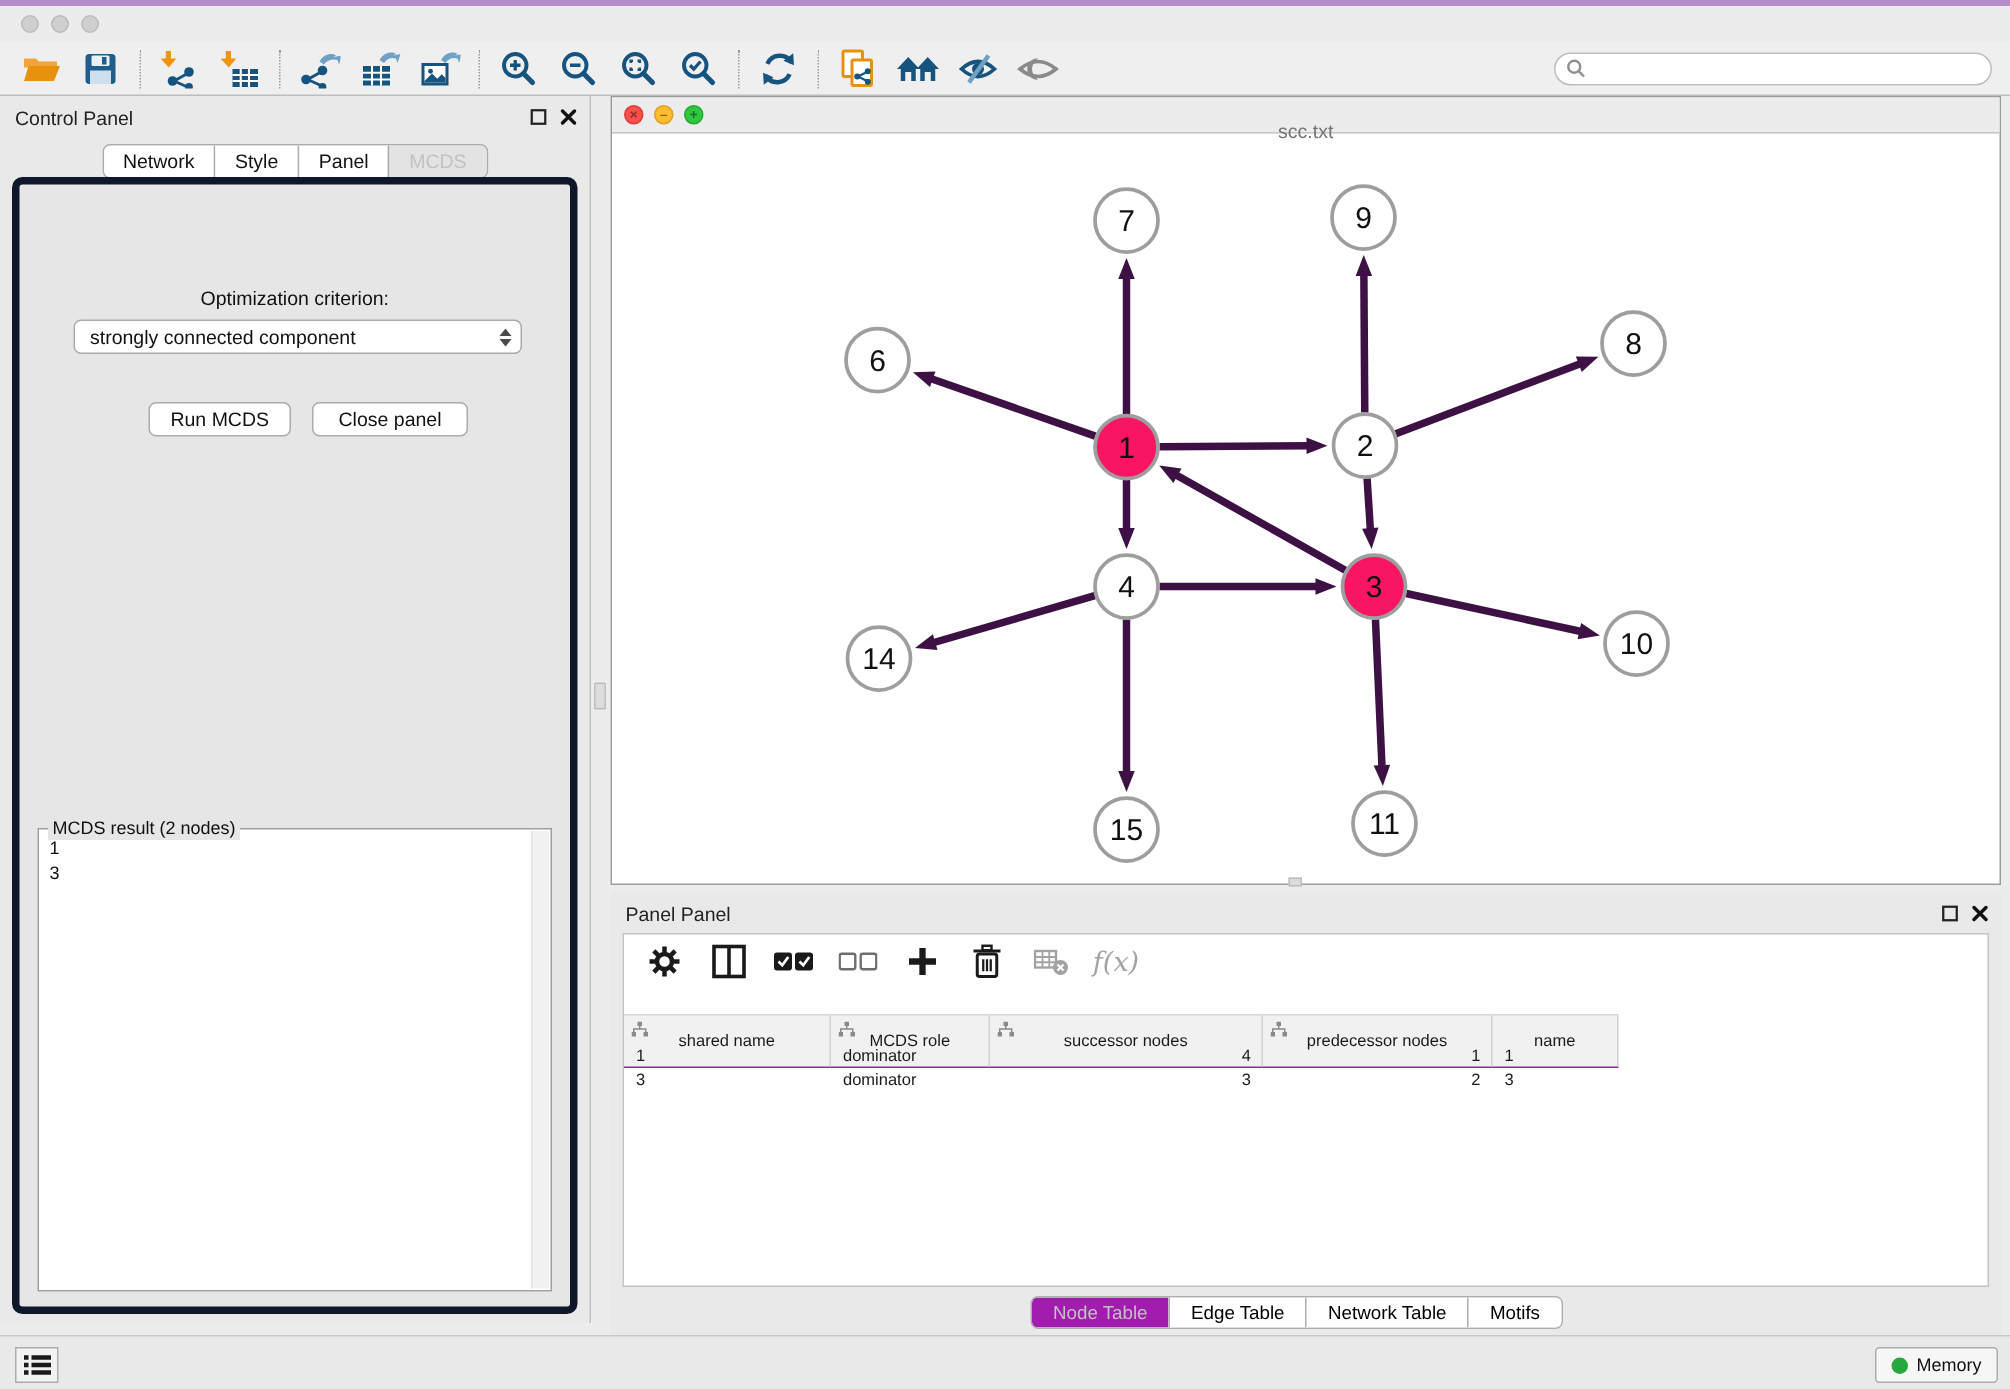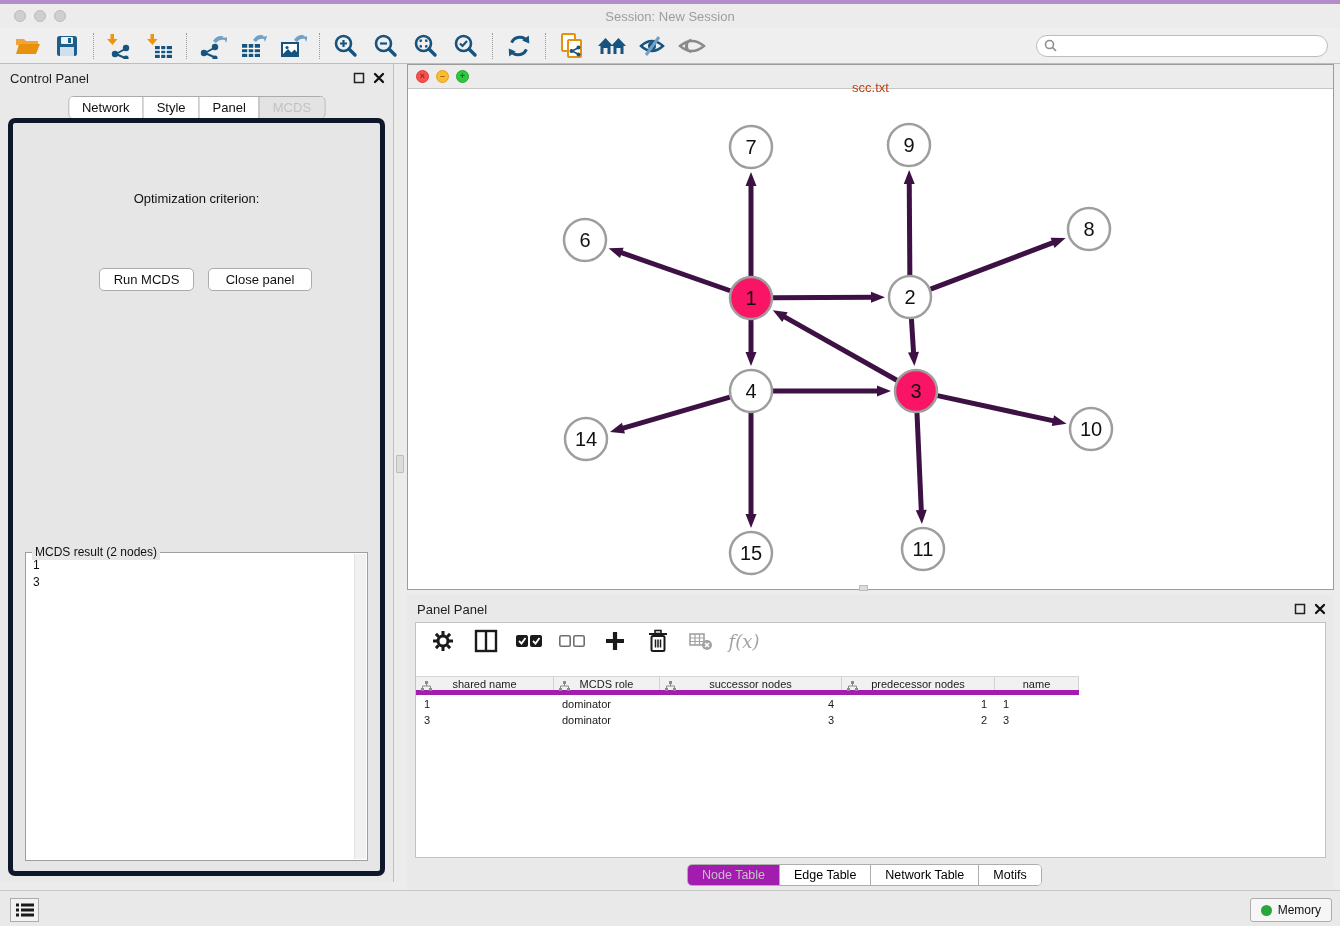--- a/index.html
+++ b/index.html
@@ -49,31 +49,31 @@
   #v-divider .handle { position:absolute; left:2px; top:391px; width:8px; height:18px; background:#DCDCDC; border:1px solid #BDBDBD; border-radius:1px; }
 
   
   #net-window { left:407px; top:64px; width:927px; height:526px; background:#FFF; border:1px solid #9C9C9C; }
   #net-titlebar { position:absolute; left:0; top:0; right:0; height:24px; background:#ECECEC; border-bottom:1px solid #C6C6C6; display:flex; align-items:center; }
   .traffic { width:13px; height:13px; border-radius:50%; margin-left:7px; display:flex; align-items:center; justify-content:center; font-size:9px; font-weight:bold; color:rgba(0,0,0,.45); line-height:1; }
   .traffic:first-child { margin-left:8px; }
   .t-red { background:#F9504C; border:1px solid #DF3B38; }
   .t-yellow { background:#FDBC2E; border:1px solid #DFA023; }
   .t-green { background:#2FC840; border:1px solid #23A830; }
-  #net-title { position:absolute; left:0; right:0; text-align:center; font-size:13px; color:#c2410c;margin-top:21px; }
+  #net-title { position:absolute; left:0; right:0; text-align:center; font-size:13px; color:#737373;margin-top:21px; }
   #graph-svg { position:absolute; left:0; top:24px; }
   #net-bottom-handle { position:absolute; left:451px; bottom:-2px; width:9px; height:6px; background:#DCDCDC; border:1px solid #BDBDBD; }
 
   
   #table-panel { left:407px; top:595px; width:927px; height:295px; background:#E9E9E9; }
   #tp-box { position:absolute; left:8px; top:27px; width:911px; height:236px; background:#FFF; border:1px solid #C3C3C3; }
   #tp-toolbar { position:absolute; left:0; top:0; right:0; height:36px; display:flex; align-items:center; padding-left:14px; gap:17px; }
   .tpicon { width:26px; height:26px; display:flex; align-items:center; justify-content:center; }
   .fx { font-family:"DejaVu Serif",serif; font-style:italic; font-size:18px; color:#A3A3A3; }
-  #tp-header { position:absolute; left:0; top:53px; height:19px; display:flex; background:#F1F1F1; border-top:1px solid #D6D6D6; border-bottom:5px solid #a21caf; }
+  #tp-header { position:absolute; left:0; top:53px; height:36px; display:flex; background:#F1F1F1; border-top:1px solid #D6D6D6; border-bottom:1px solid #a21caf; }
   .th { position:relative; border-right:1px solid #D2D2D2; display:flex; align-items:center; justify-content:center; font-size:11px; color:#1A1A1A; }
   .th .attr { position:absolute; left:5px; top:4px; }
   .tr { position:absolute; left:0; height:16px; display:flex; }
   .td { font-size:11px; color:#1A1A1A; line-height:16px; padding:0 8px; white-space:nowrap; overflow:hidden; }
   #tp-tabs { position:absolute; left:280px; top:269px; }
   .seg-b { display:inline-flex; border:1px solid #ADADAD; border-radius:5px; background:#FFF; overflow:hidden; }
   .seg-b .tab { padding:3px 14px; font-size:12.5px; color:#000000; background:#FFF; border-left:1px solid #ADADAD; cursor:default; }
   .seg-b .tab:first-child { border-left:none; }
   .seg-b .tab-current { background:#a21caf; color:#C2C2C2; }
 
@@ -84,21 +84,20 @@
   #memory-dot { width:11px; height:11px; border-radius:50%; background:#27A83C; }
 </style>
 </head>
 <body>
 
 <div id="top-strip" class="abs"></div>
 <div id="titlebar" class="abs">
   <div class="tl-dot"></div>
   <div class="tl-dot"></div>
   <div class="tl-dot"></div>
-  <div id="window-title">Session: New Session</div>
 </div>
 
 <div id="toolbar" class="abs">
   <div class="tb-group">
     <div class="tbicon">
         <svg width="27" height="26" viewBox="0 0 27 26">
           <path d="M2 6h8l2 2h12v4H2z" fill="#F2A43C"></path>
           <path d="M2 21l3-10h21l-4 10z" fill="#E8910C"></path>
         </svg>
       </div>
@@ -268,20 +267,27 @@
       </svg>
   </div>
   <div id="cp-tabs" class="seg">
       <span class="tab">Network</span>
       <span class="tab">Style</span>
       <span class="tab">Panel</span>
       <span class="tab tab-current">MCDS</span>
     </div>
   <div id="cp-box">
     <div id="opt-label">Optimization criterion:</div>
+    <div id="criterion-select">
+      <span>strongly connected component</span>
+      <span class="stepper">
+          <span class="up"></span>
+          <span class="down"></span>
+        </span>
+    </div>
     <div id="run-btn" class="mac-btn">Run MCDS</div>
     <div id="closepanel-btn" class="mac-btn">Close panel</div>
     <div id="result-box">
       <span id="result-legend">MCDS result (2 nodes)</span>
       <div id="result-text">1
 3</div>
       <div id="result-scroll"></div>
     </div>
   </div>
 </div>

